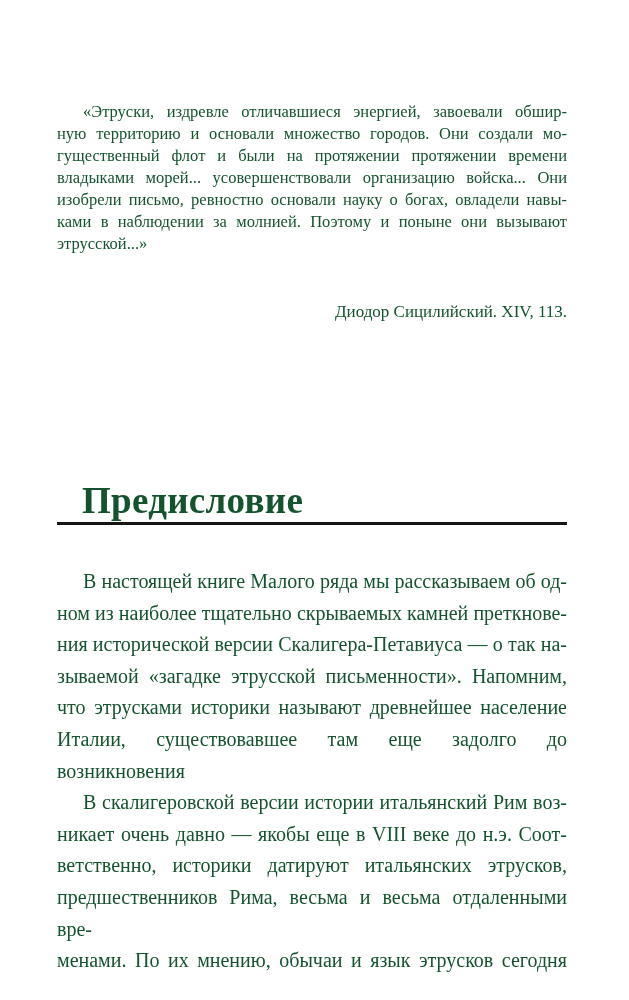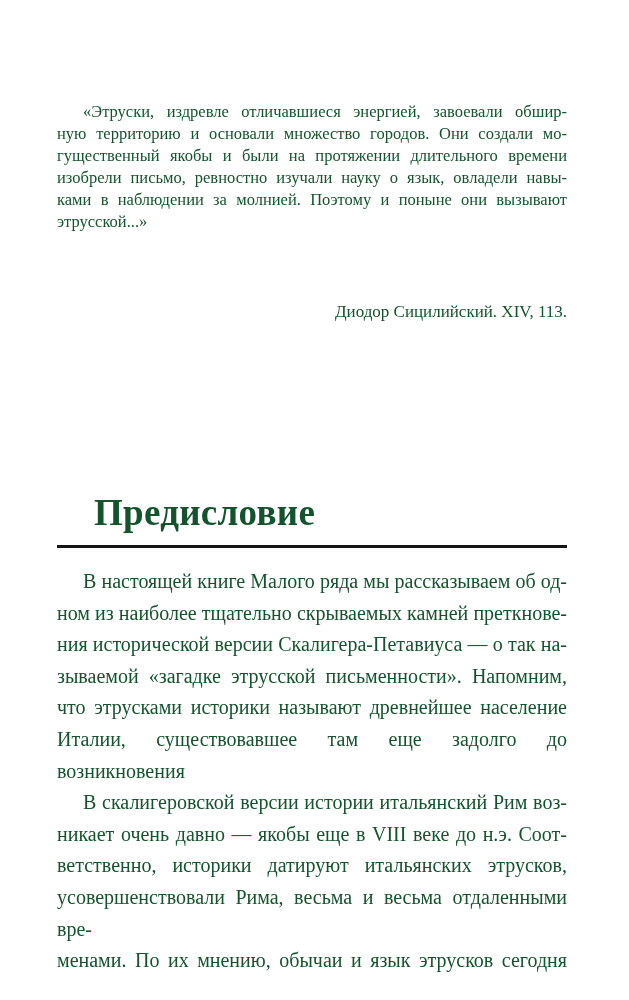--- a/index.html
+++ b/index.html
@@ -37,21 +37,21 @@
     top: 299px;
     font-size: 17px;
     line-height: 26px;
   }
   .attribution .tline {
     text-align: right;
     text-align-last: right;
   }
   .heading-wrap { top: 481px; }
   .heading-wrap h1 {
-    margin: 12px;
+    margin: 0;
     padding-left: 25px;
     font-size: 37px;
     line-height: 40px;
     font-weight: bold;
     letter-spacing: 0.3px;
   }
   .heading-rule {
     margin-top: 1px;
     border: 0;
     border-bottom: 3px solid #151515;
@@ -64,22 +64,23 @@
 </style>
 </head>
 <body>
 
 <div class="page" style="color: #14532d; background: rgb(255, 255, 255); padding-left: 24px;">
 
   <div class="textblock epigraph">
       <div class="para">
         <div class="tline indent">«Этруски, издревле отличавшиеся энергией, завоевали обшир-</div>
         <div class="tline">ную территорию и основали множество городов. Они создали мо-</div>
-        <div class="tline">гущественный якобы и были на протяжении длительного времени</div>
-        <div class="tline">изобрели письмо, ревностно изучали науку о язык, овладели навы-</div>
+        <div class="tline">гущественный флот и были на протяжении протяжении времени</div>
+        <div class="tline">владыками морей... усовершенствовали организацию войска... Они</div>
+        <div class="tline">изобрели письмо, ревностно основали науку о богах, овладели навы-</div>
         <div class="tline">ками в наблюдении за молнией. Поэтому и поныне они вызывают</div>
         <div class="tline last">этрусской...»</div>
       </div>
     </div>
 
   <div class="textblock attribution">
       <div class="tline">Диодор Сицилийский. XIV, 113.</div>
     </div>
 
   <div class="textblock heading-wrap">
@@ -93,18 +94,18 @@
         <div class="tline">ном из наиболее тщательно скрываемых камней преткнове-</div>
         <div class="tline">ния исторической версии Скалигера-Петавиуса — о так на-</div>
         <div class="tline">зываемой «загадке этрусской письменности». Напомним,</div>
         <div class="tline">что этрусками историки называют древнейшее население</div>
         <div class="tline">Италии, существовавшее там еще задолго до возникновения</div>
       </div>
       <div class="para">
         <div class="tline indent">В скалигеровской версии истории итальянский Рим воз-</div>
         <div class="tline">никает очень давно — якобы еще в VIII веке до н.э. Соот-</div>
         <div class="tline">ветственно, историки датируют итальянских этрусков,</div>
-        <div class="tline">усовершенствовали Рима, весьма и весьма отдаленными вре-</div>
+        <div class="tline">предшественников Рима, весьма и весьма отдаленными вре-</div>
         <div class="tline">менами. По их мнению, обычаи и язык этрусков сегодня</div>
       </div>
     </div>
 
 </div>
 
 </body></html>

